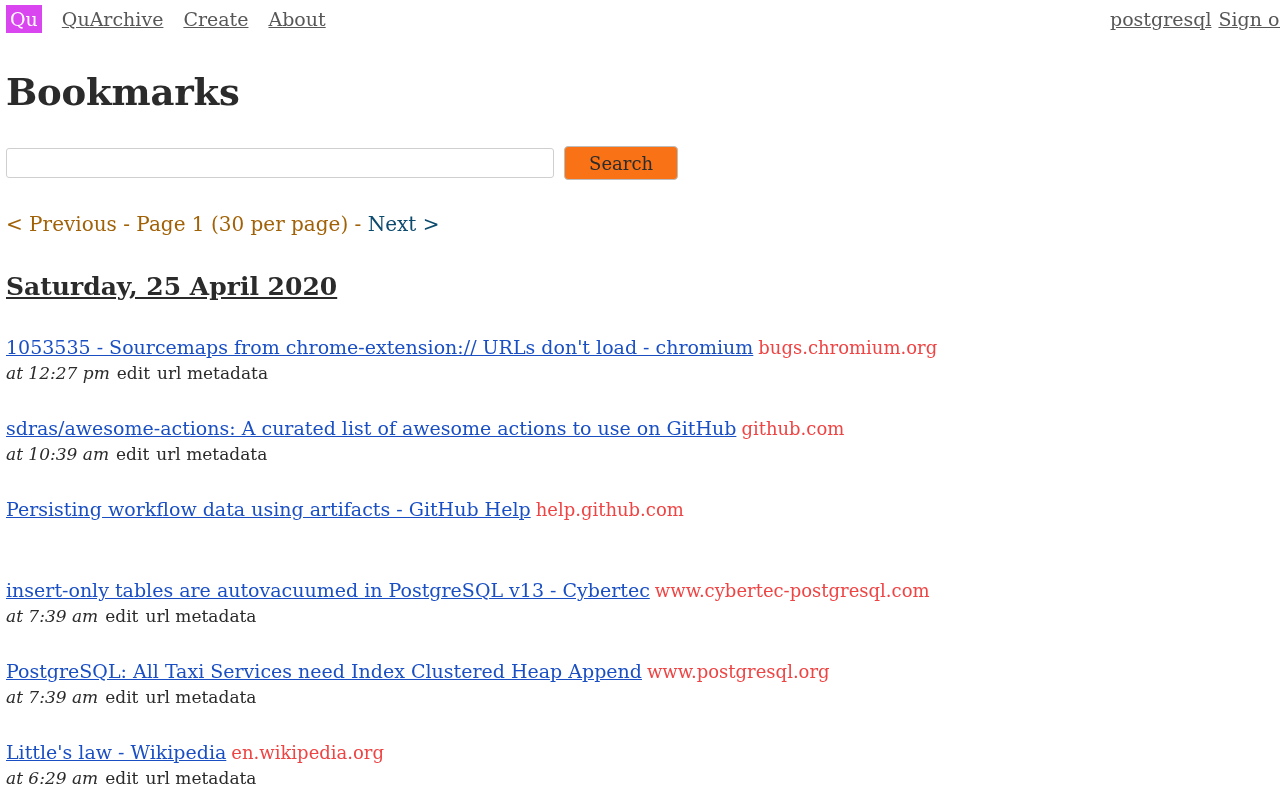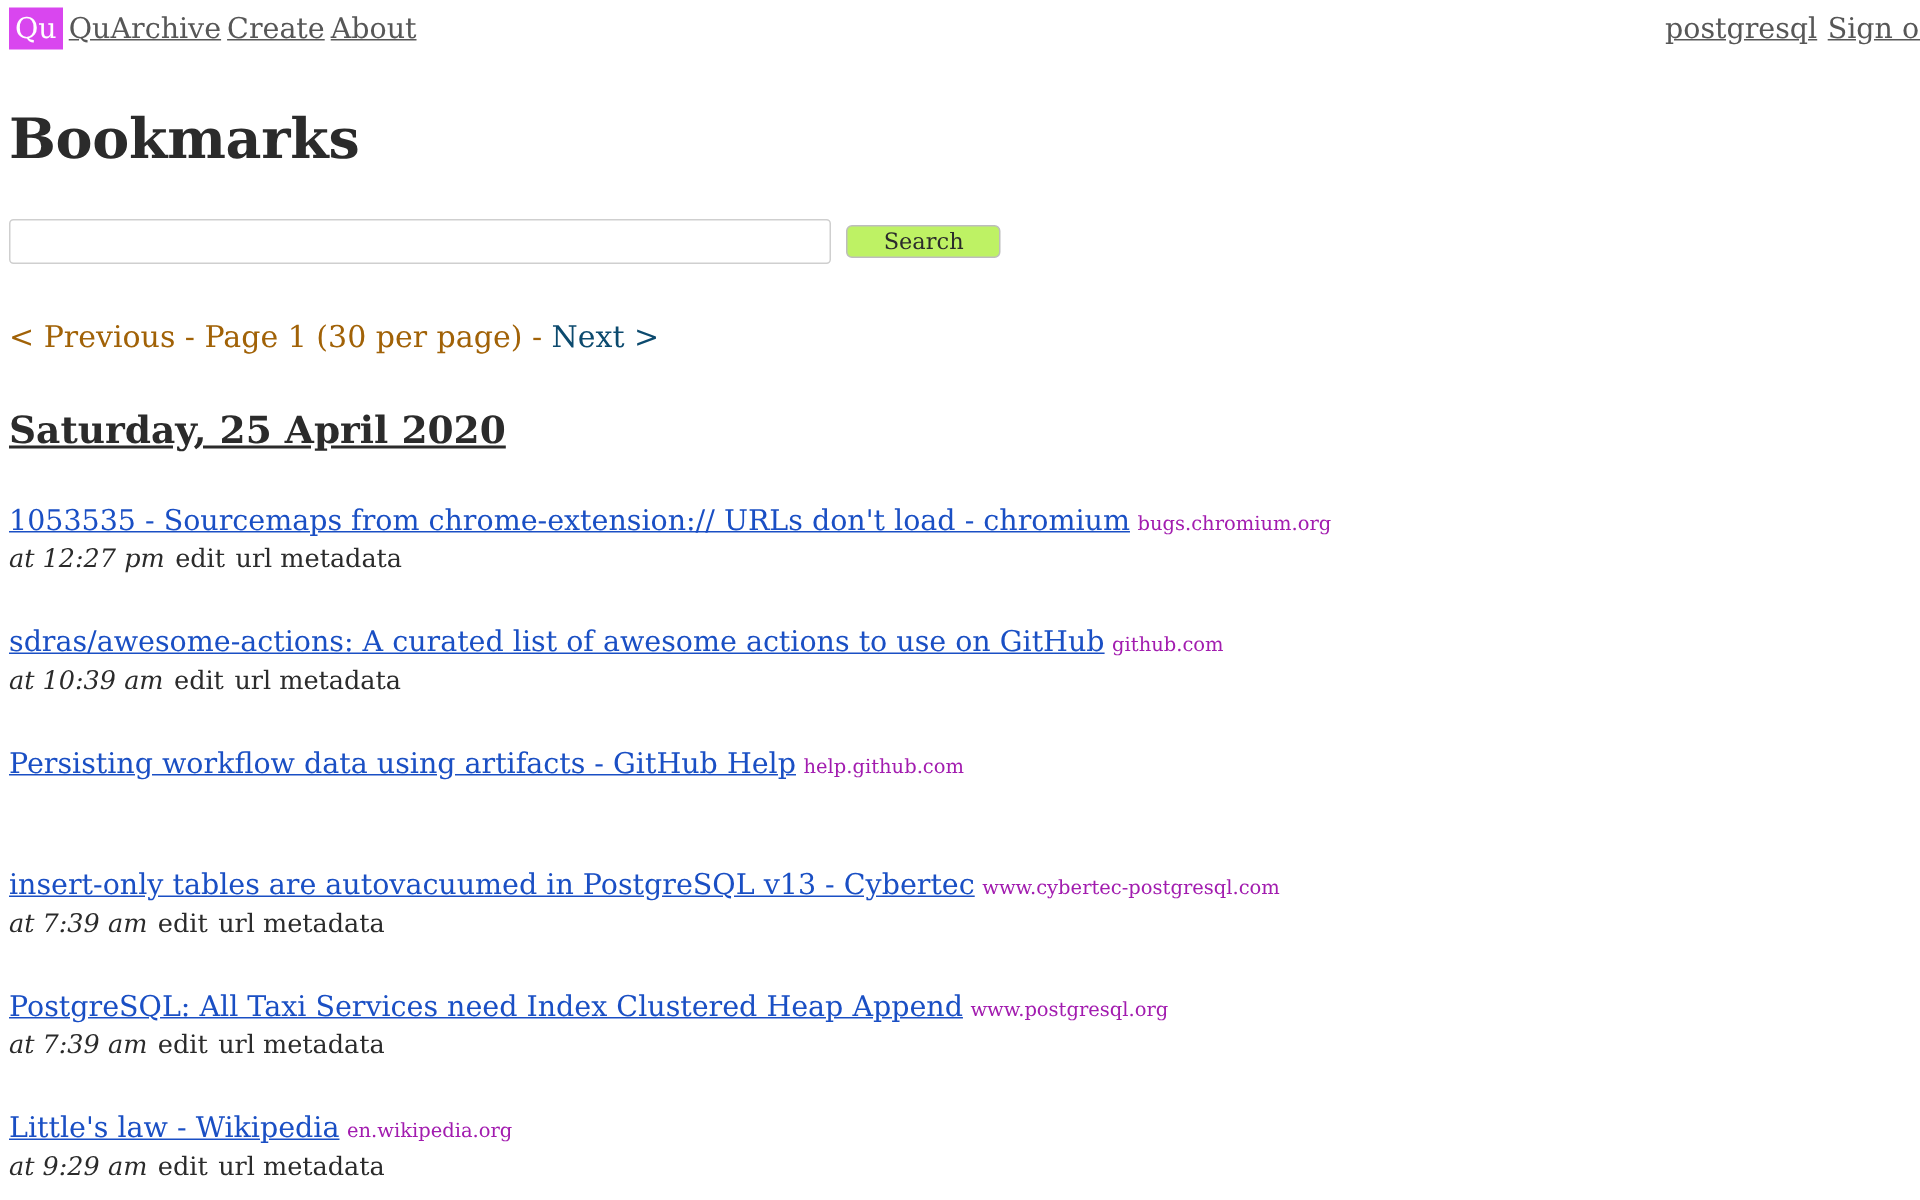--- a/index.html
+++ b/index.html
@@ -41,21 +41,21 @@
     height: 28px;
     padding: 0 4px;
     vertical-align: middle;
     letter-spacing: 0px;
   }
   .nav-link {
     color: #575757;
     text-decoration: underline;
     font-size: 19px;
     vertical-align: middle;
-    margin-left: 4px;
+    margin-left: 20px;
     cursor: pointer;
   }
   .nav-right {
     position: absolute;
     left: 1110px;
     top: 8px;
     white-space: nowrap;
   }
   .nav-right .nav-link {
     margin-left: 0;
@@ -89,29 +89,29 @@
     border-radius: 3px;
     background: #ffffff;
     font-family: "DejaVu Serif", "Liberation Serif", serif;
     font-size: 15px;
     padding: 2px 4px;
     vertical-align: middle;
     color: #2b2b2b;
     outline: none;
   }
   .search-button {
-    height: 22px;
+    height: 34px;
     box-sizing: border-box;
     margin-left: 5px;
     padding: 0 24px;
     border: 1px solid #bdbdbd;
     border-radius: 4px;
-    background: #bef264;
-    font-family: "DejaVu Serif", "Liberation Serif", serif;
-    font-size: 15px;
+    background: #f97316;
+    font-family: "DejaVu Serif", "Liberation Serif", serif;
+    font-size: 18px;
     color: #2b2b2b;
     vertical-align: middle;
     cursor: pointer;
   }
 
   
   .pagination {
     position: absolute;
     left: 6px;
     top: 212px;
@@ -150,22 +150,22 @@
     height: 81px;
     white-space: nowrap;
   }
   .bm-title {
     color: #1a4fc4;
     text-decoration: underline;
     font-size: 19px;
     cursor: pointer;
   }
   .bm-domain {
-    color: #a21caf;
-    font-size: 13px;
+    color: #ef4444;
+    font-size: 18px;
     margin-left: 5px;
     text-align: center;
   }
   .bm-meta {
     margin-top: 5px;
     font-size: 17px;
     color: #2b2b2b;
     white-space: nowrap;
   }
   .bm-time {
@@ -216,15 +216,15 @@
     <div class="bookmark-item">
       <div><a class="bm-title">insert-only tables are autovacuumed in PostgreSQL v13 - Cybertec</a><span class="bm-domain">www.cybertec-postgresql.com</span></div>
       <div class="bm-meta"><span class="bm-time">at 7:39 am</span><a class="bm-action">edit</a><a class="bm-action">url metadata</a></div>
     </div>
     <div class="bookmark-item">
       <div><a class="bm-title">PostgreSQL: All Taxi Services need Index Clustered Heap Append</a><span class="bm-domain">www.postgresql.org</span></div>
       <div class="bm-meta"><span class="bm-time">at 7:39 am</span><a class="bm-action">edit</a><a class="bm-action">url metadata</a></div>
     </div>
     <div class="bookmark-item">
       <div><a class="bm-title">Little's law - Wikipedia</a><span class="bm-domain">en.wikipedia.org</span></div>
-      <div class="bm-meta"><span class="bm-time">at 9:29 am</span><a class="bm-action">edit</a><a class="bm-action">url metadata</a></div>
+      <div class="bm-meta"><span class="bm-time">at 6:29 am</span><a class="bm-action">edit</a><a class="bm-action">url metadata</a></div>
     </div>
   </div>
 
 </body></html>

